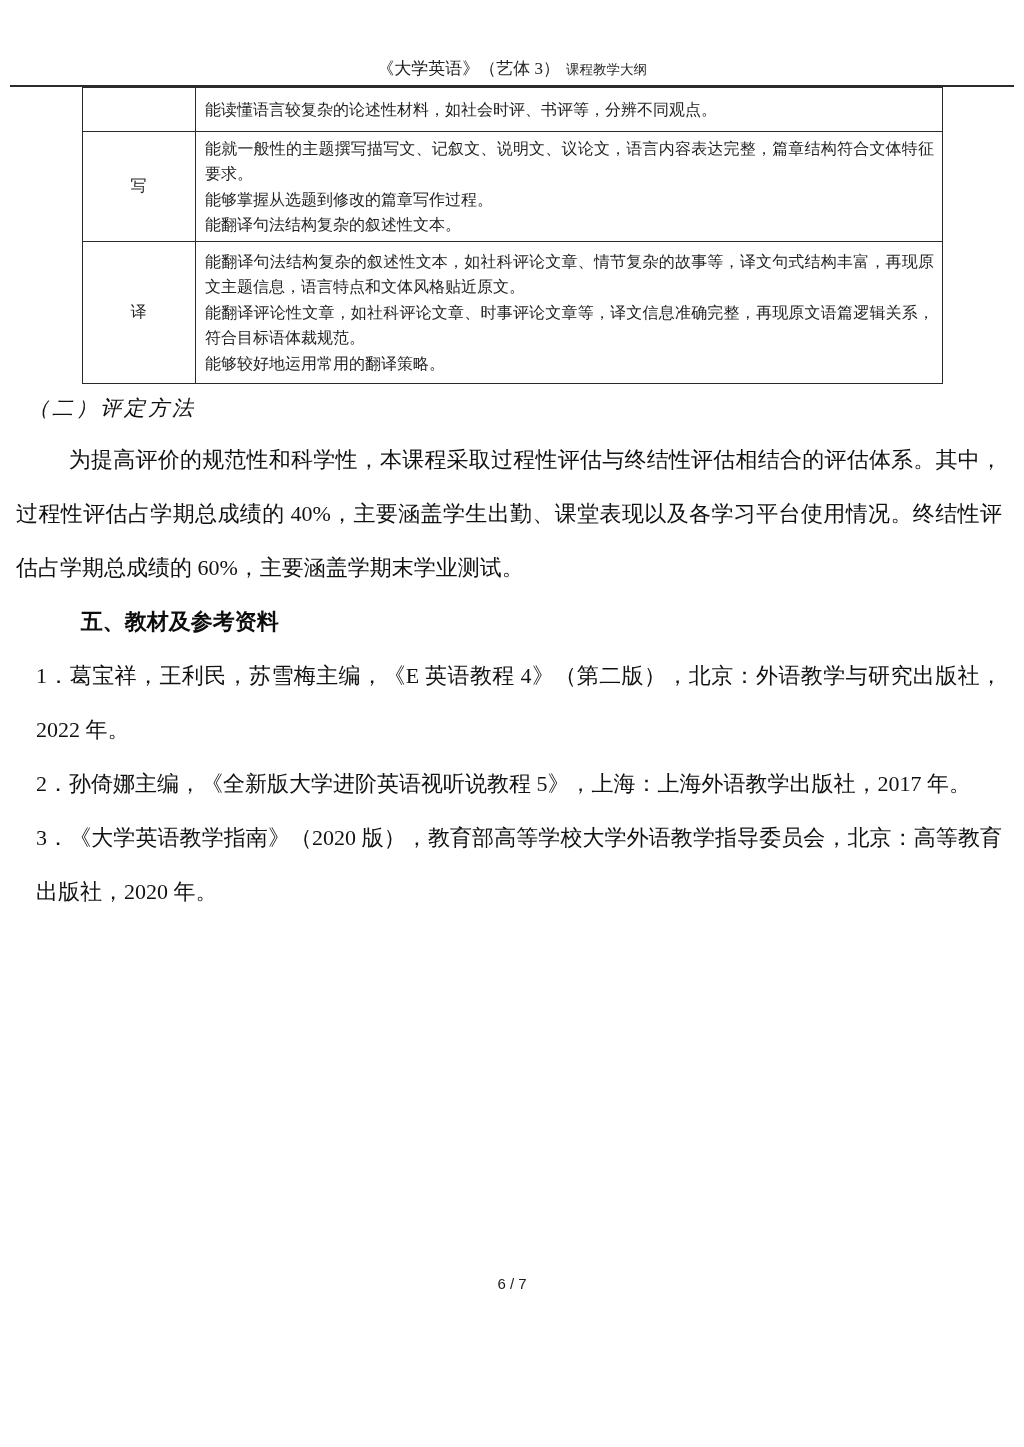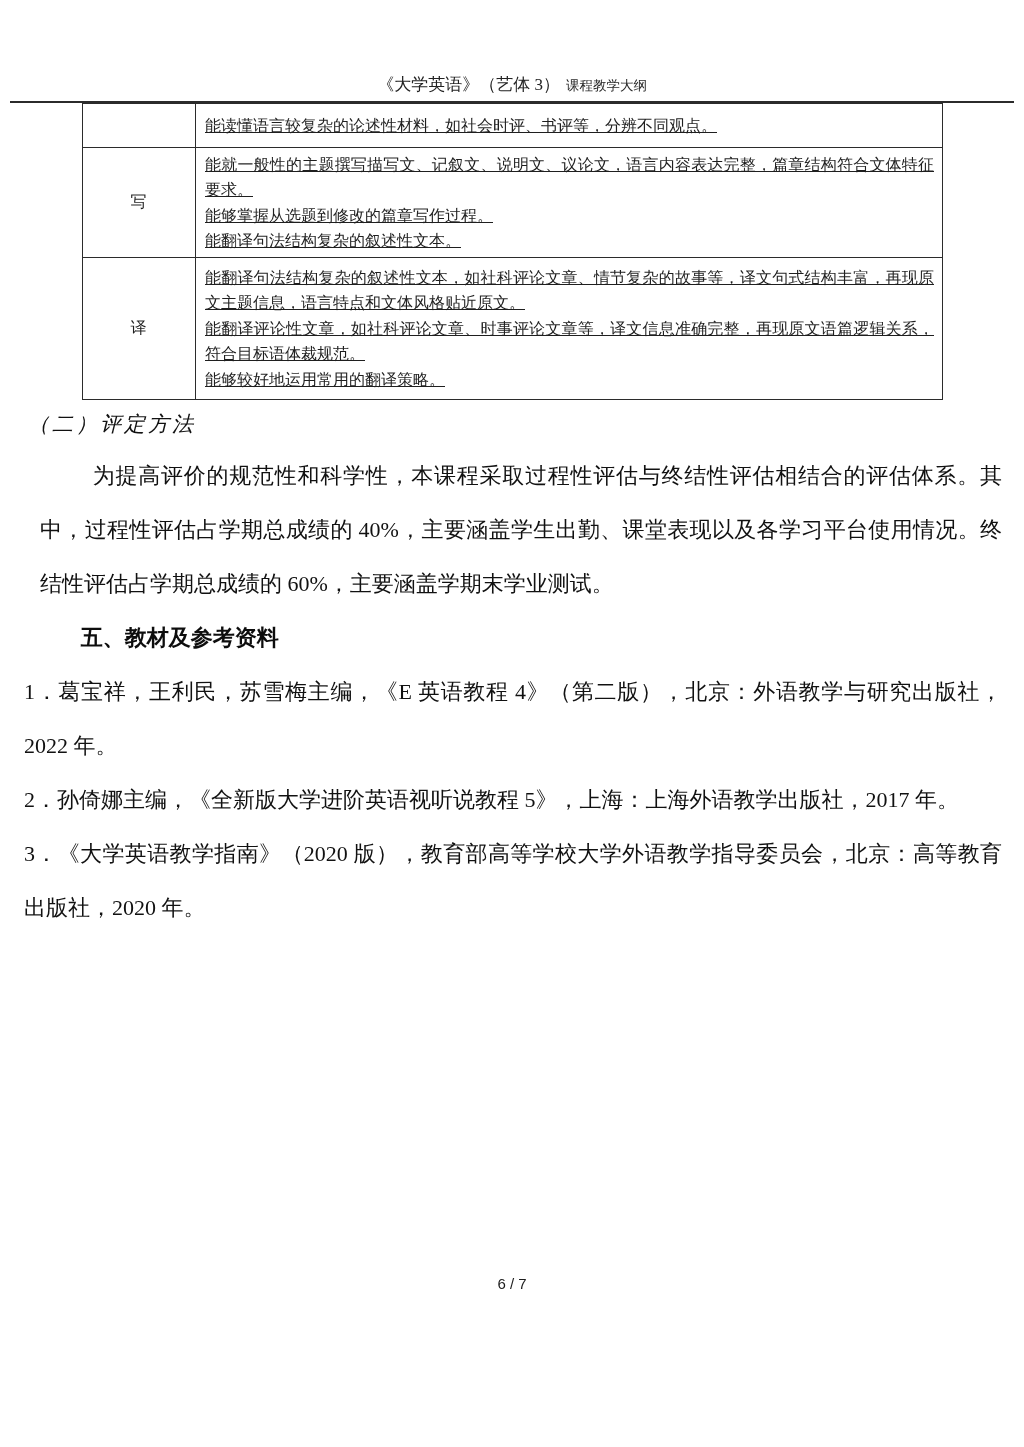--- a/index.html
+++ b/index.html
@@ -13,21 +13,21 @@
     width: 1024px;
     height: 1447px;
     margin: 0 auto;
     background: #ffffff;
     color: #1a1a1a;
     overflow: hidden;
   }
 
   
   .doc-header {
-    padding-top: 72px;
+    padding-top: 56px;
     text-align: center;
     white-space: nowrap;
     line-height: 26px;
   }
   .doc-header .title-book {
     font-size: 17px;
     color: #222;
   }
   .doc-header .title-suffix {
     font-family: "Liberation Sans", "DejaVu Sans", sans-serif;
@@ -54,59 +54,58 @@
     color: #1f1f1f;
     vertical-align: middle;
   }
   td.cell-label {
     width: 110px;
     text-align: center;
     letter-spacing: 1px;
   }
   td.cell-content {
     padding: 3px 8px 3px 9px;
-    text-decoration: underline;
   }
   td.cell-content p {
     margin: 0;
     line-height: 25.5px;
     text-align: justify;
   }
   tr.row-read  td { height: 37px; }
   tr.row-write td { height: 103px; }
   tr.row-trans td { height: 135px; }
 
   
   .section-heading-kai {
     margin: 9px 22px 0 28px;
     font-size: 21px;
     font-style: italic;
     letter-spacing: 3px;
     color: #111;
     line-height: 30px;
   }
   .body-paragraph {
-    margin: 10px 22px 0 40px;
+    margin: 10px 22px 0 16px;
     font-size: 22px;
     line-height: 54px;
     text-align: justify;
     text-indent: 2.4em;
     color: #111;
   }
   .section-heading-hei {
     margin: 0 22px 0 28px;
     font-family: "Liberation Sans", "DejaVu Sans", sans-serif;
     font-weight: 700;
     font-size: 22px;
     line-height: 54px;
     text-indent: 2.4em;
     color: #0d0d0d;
   }
   .reference-item {
-    margin: 0 22px 0 24px;
+    margin: 0 22px 0 36px;
     font-size: 22px;
     line-height: 54px;
     text-align: justify;
     color: #111;
   }
 
   
   .page-footer {
     position: absolute;
     top: 1275px;

